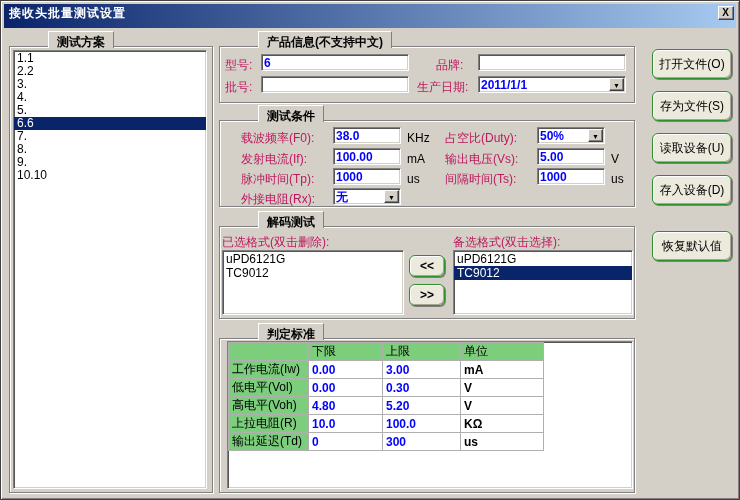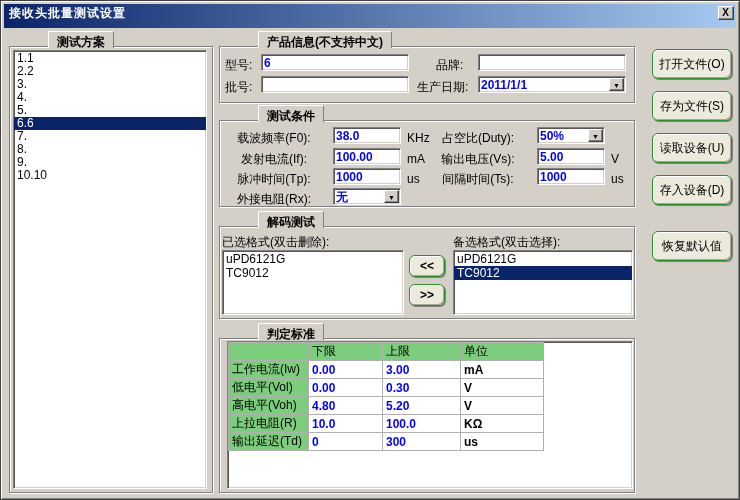--- a/index.html
+++ b/index.html
@@ -28,22 +28,22 @@
 
   .sunken { background:#fff; border-top:1px solid #808080; border-left:1px solid #808080;
             border-bottom:1px solid #fff; border-right:1px solid #fff;
             box-shadow: inset 1px 1px 0 #555, inset -1px -1px 0 #d4d0c8; }
 
   .listbox { position:absolute; overflow:hidden; font-size:12px; color:#000; padding:1px 0 0 2px; }
   .listbox .item { height:13px; line-height:13px; padding-left:1px; white-space:nowrap; }
   .listbox .item.selected { background:var(--sel-navy,#0a246a); color:#fff; margin-left:-2px; padding-left:3px; }
   .fmtlist .item { height:14px; line-height:14px; }
 
-  .lbl { position:absolute; font-size:12px; color:#000000; white-space:nowrap; }
-  .lbl.r { text-align:center; }
+  .lbl { position:absolute; font-size:12px; color:#be185d; white-space:nowrap; }
+  .lbl.r { text-align:left;padding-left:22px; }
 
   .edit { position:absolute; height:17px; font-size:12px; font-weight:bold; color:var(--value-blue,#0000ff);
           padding:0 2px; outline:none; }
   .unit { position:absolute; font-size:12px; color:#000; }
 
   .combo { position:absolute; height:17px; }
   .combo .val { position:absolute; left:2px; top:1px; right:16px; font-size:12px; font-weight:bold;
                 color:var(--value-blue,#0000ff); line-height:14px; overflow:hidden; white-space:nowrap; }
   .combo .arrow { position:absolute; right:1px; top:1px; bottom:1px; width:15px; background:#d4d0c8;
                   border:1px solid; border-color:#fff #404040 #404040 #fff; box-shadow: inset -1px -1px 0 #808080;

